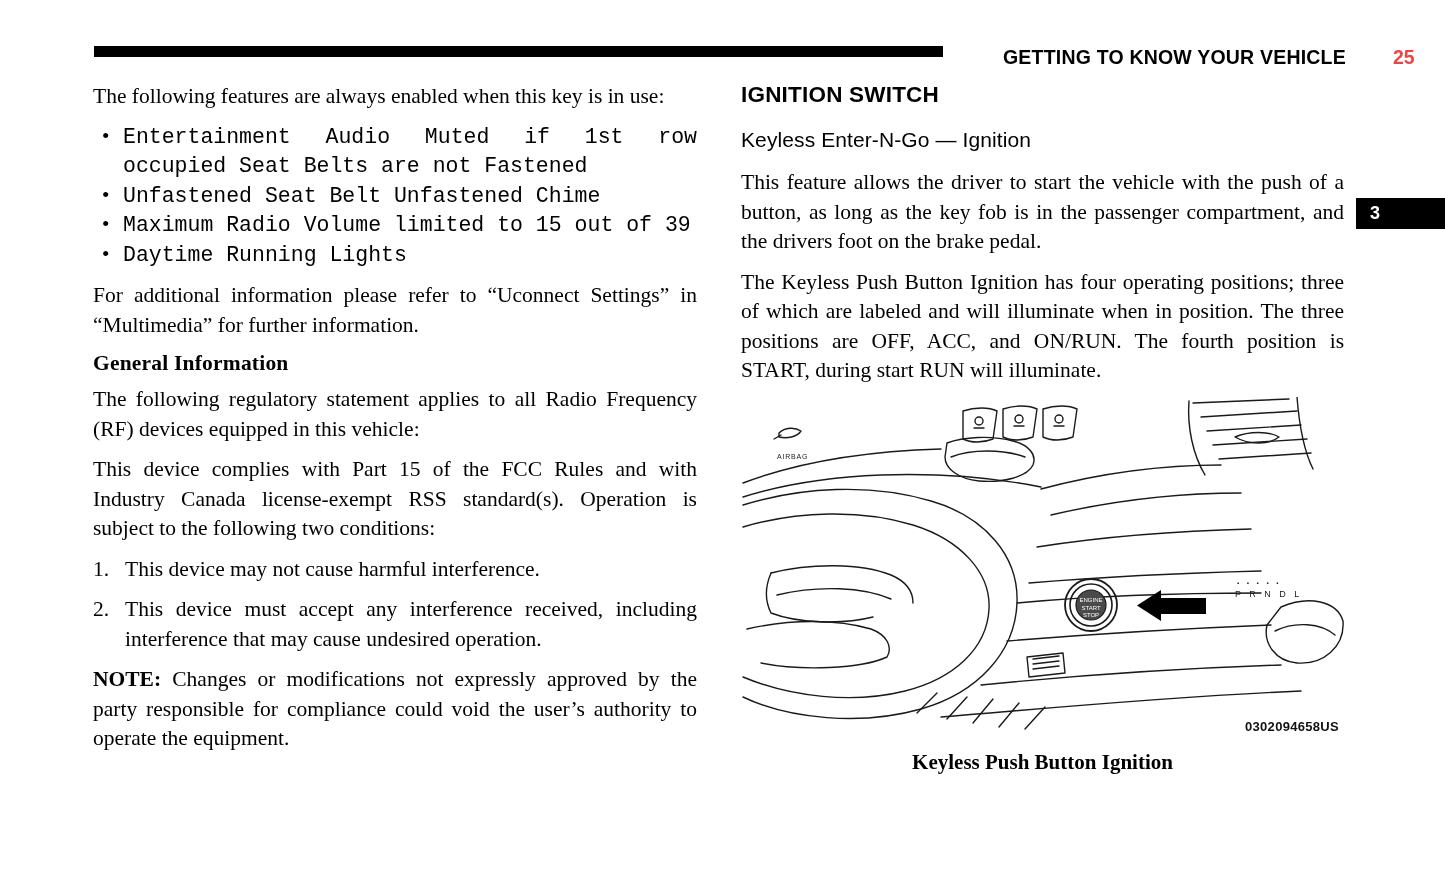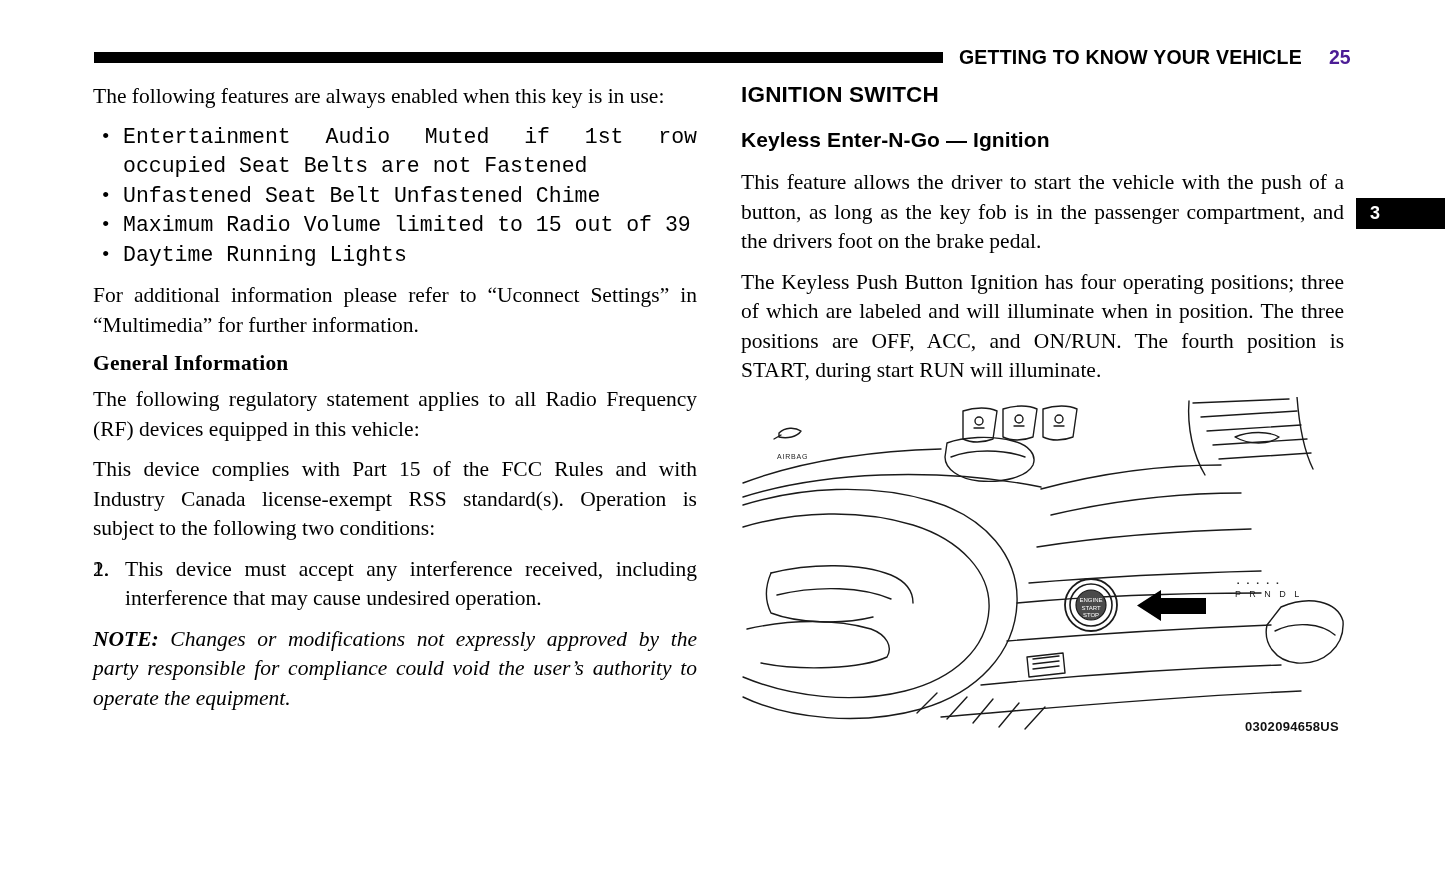--- a/index.html
+++ b/index.html
@@ -17,42 +17,43 @@
   }
 
   
   .header {
     position: absolute;
     top: 46px;
     left: 94px;
     width: 1252px;
     height: 22px;
     display: flex;
-    align-items: center;
+    align-items: flex-start;
+    gap: 44px;
   }
   .header-rule {
     flex: 0 0 849px;
     height: 11px;
     background: #000;
   }
   .header-title {
     margin-left: 16px;
     font-family: "Liberation Sans", sans-serif;
     font-weight: bold;
     font-size: 19.5px;
     letter-spacing: 0.2px;
     color: #000;
     white-space: nowrap;
   }
   .header-pageno {
-    margin-left: 27px;
+    margin-left: 3px;
     font-family: "Liberation Sans", sans-serif;
     font-weight: bold;
     font-size: 19.5px;
-    color: #4c1d95;
+    color: #ef4444;
   }
 
   
   .chapter-tab {
     position: absolute;
     top: 198px;
     left: 1356px;
     width: 89px;
     height: 31px;
     background: #000;
@@ -75,21 +76,21 @@
   .col-right { left: 741px; width: 603px; }
 
   p.body {
     margin: 0 0 11px 0;
     font-size: 21.5px;
     line-height: 29.5px;
     text-align: justify;
     text-justify: inter-word;
     hyphens: manual;
   }
-  p.body.last { margin-bottom: 0; font-style: italic; }
+  p.body.last { margin-bottom: 0; }
 
   .bullets {
     margin: 0 0 11px 0;
     padding: 0;
     list-style: none;
   }
   .bullets li {
     position: relative;
     padding-left: 30px;
     font-size: 21.5px;
@@ -136,21 +137,21 @@
   h1.section-title {
     margin: 0 0 20px 0;
     font-family: "Liberation Sans", sans-serif;
     font-weight: bold;
     font-size: 22.5px;
     letter-spacing: 0.2px;
   }
   h2.section-sub {
     margin: 0 0 16px 0;
     font-family: "Liberation Sans", sans-serif;
-    font-weight: bold;
+    font-weight: normal;
     font-size: 21px;
     letter-spacing: 0.1px;
   }
 
   .note-label { font-weight: bold; }
 
   
   .figure {
     margin-top: 8px;
     width: 603px;
@@ -207,20 +208,21 @@
 
   <h3 class="subhead">General Information</h3>
 
   <p class="body">The following regulatory statement applies to all Radio Frequency (RF) devices equipped in this vehicle:</p>
 
   <p class="body">This device complies with Part 15 of the FCC Rules and with Industry Canada license-exempt RSS standard(s). Operation is subject to the following two conditions:</p>
 
   <ol class="numlist">
     <li>
       <span class="num">1.</span>
+      <span>This device may not cause harmful interference.</span>
     </li>
     <li>
       <span class="num">2.</span>
       <span>This device must accept any interference received, including interference that may cause undesired operation.</span>
     </li>
   </ol>
 
   <p class="body last"><span class="note-label">NOTE:</span><span> Changes or modifications not expressly approved by the party responsible for compliance could void the user’s authority to operate the equipment.</span></p>
 
 </div>
@@ -320,15 +322,16 @@
           <path d="M232 326 L 252 302"></path>
           <path d="M258 330 L 278 306"></path>
           <path d="M284 332 L 304 310"></path>
           <path d="M176 316 L 196 296"></path>
 
           <path d="M6 232 C 50 222, 96 222, 130 232 C 146 238, 152 250, 146 260 C 120 272, 60 274, 20 266"></path>
         </g>
       </svg>
       <div class="figure-code">0302094658US</div>
     </div>
+    <div class="figure-caption">Keyless Push Button Ignition</div>
   </div>
 
 </div>
 
 </body></html>

